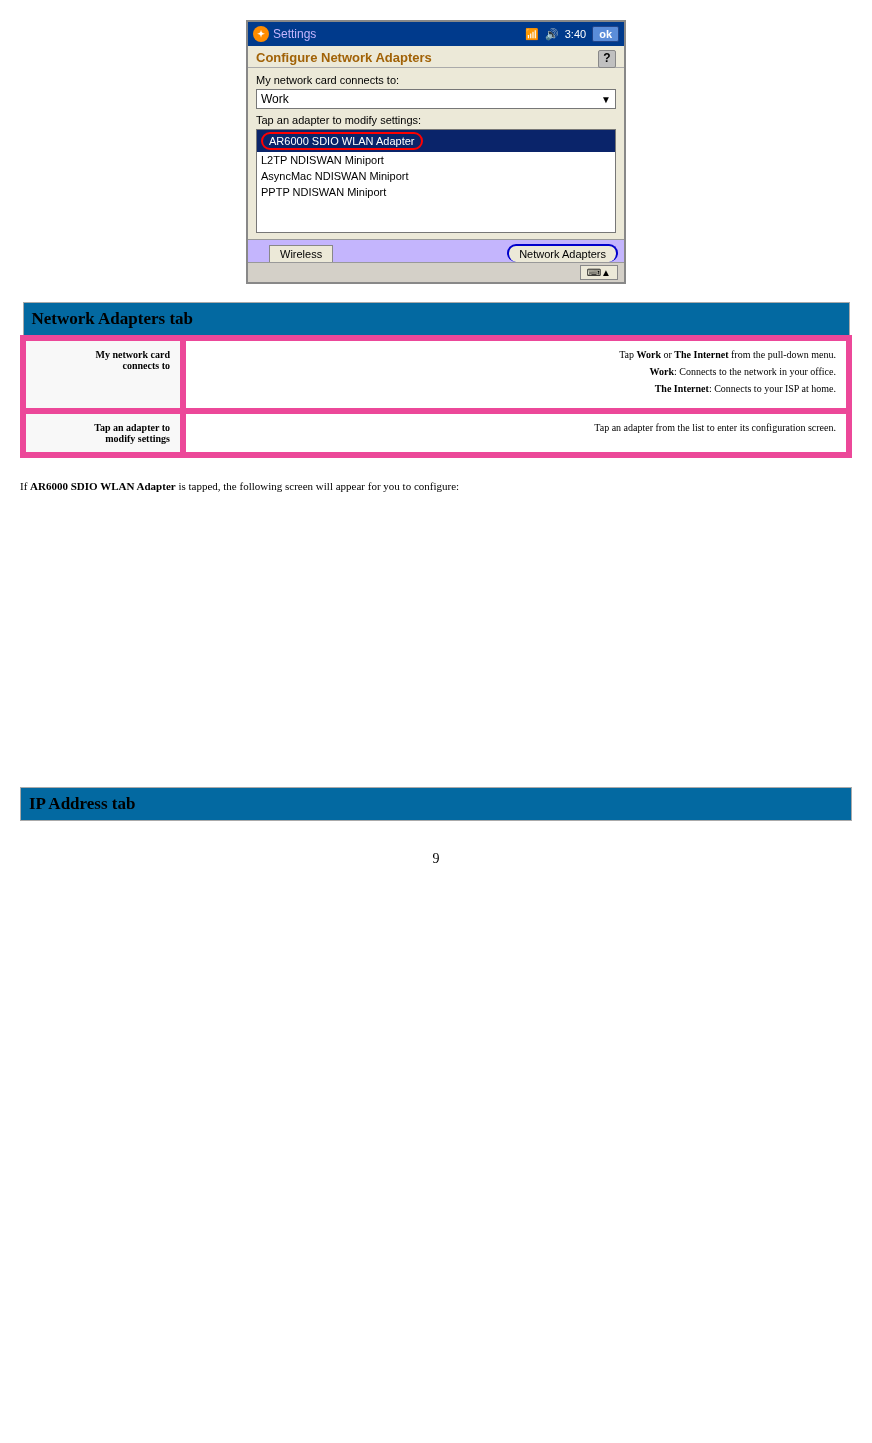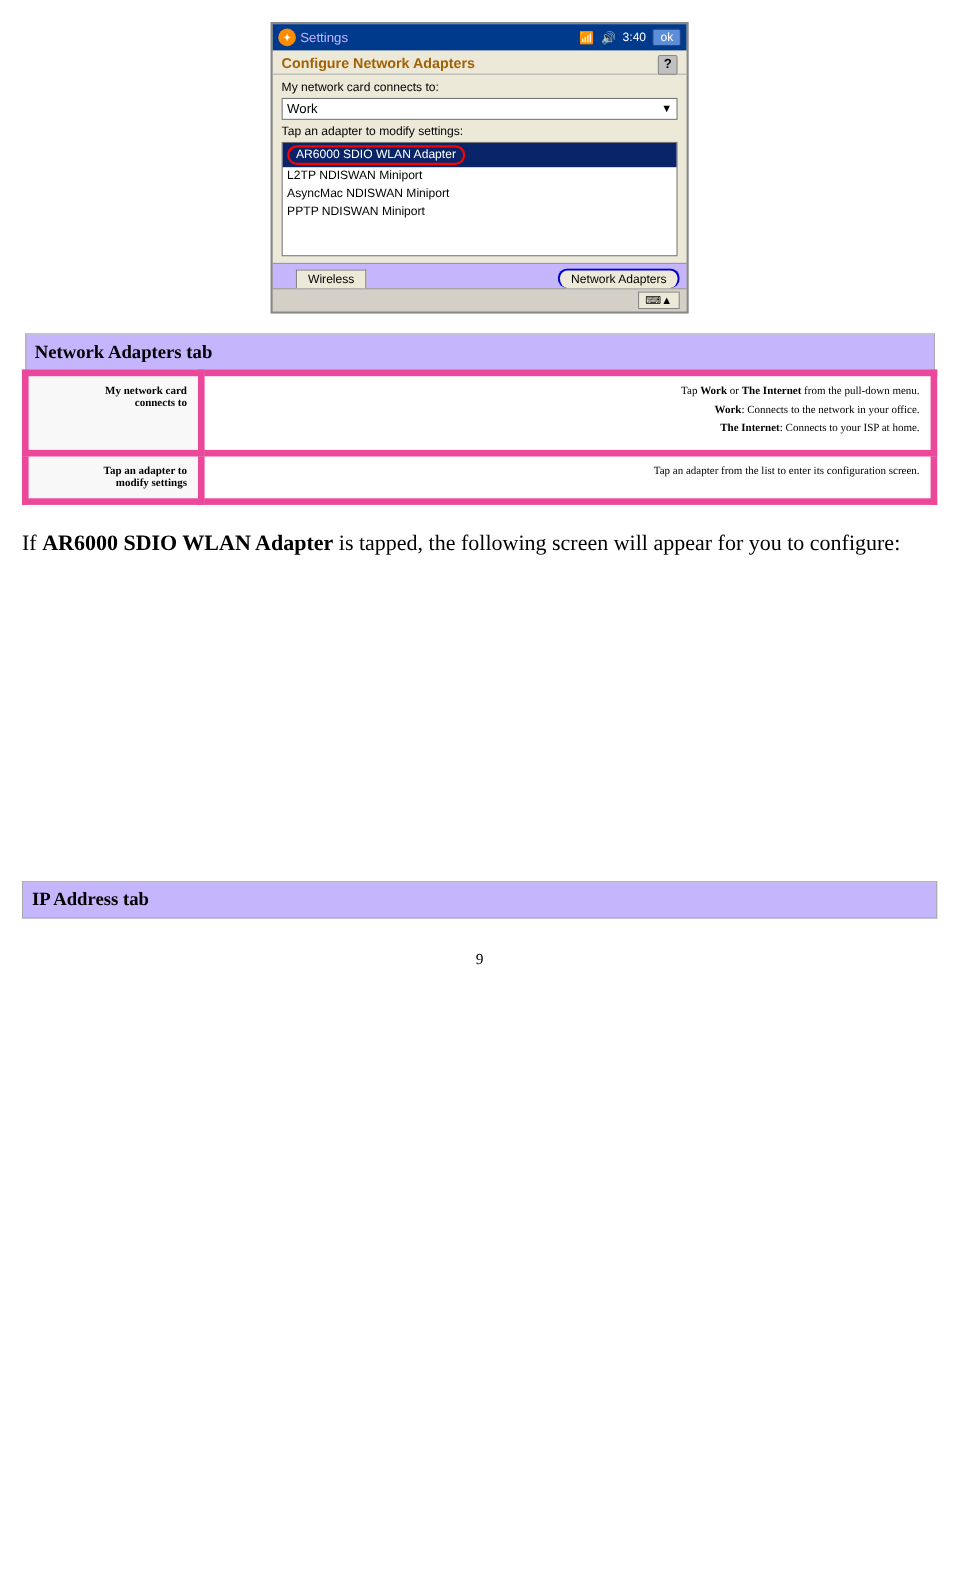--- a/index.html
+++ b/index.html
@@ -61,20 +61,21 @@
       gap: 6px;
       font-size: 11px;
     }
     .ok-btn {
       background: #5b8dd9;
       color: white;
       border: 1px solid #224488;
       padding: 1px 6px;
       font-size: 11px;
       border-radius: 2px;
+      font-weight: bold;
     }
 
     .device-header {
       background: #ece9d8;
       padding: 4px 8px 2px 8px;
       border-bottom: 1px solid #aaa;
     }
     .device-header-title {
       color: #a16207;
       font-weight: bold;
@@ -171,21 +172,21 @@
       font-size: 10px;
     }
 
     
     .section-table {
       width: 100%;
       border-collapse: collapse;
       margin-bottom: 20px;
     }
     .section-table th {
-      background: #c4b5fd;
+      background: #0369a1;
       text-align: left;
       font-size: 17px;
       font-weight: bold;
       padding: 6px 8px;
       border: 1px solid #aaa;
     }
     .section-table td {
       border: 6px solid #ec4899;
       padding: 8px 10px;
       vertical-align: top;
@@ -200,21 +201,21 @@
     .cell-content {
       background: white;
     }
     .cell-content p {
       margin-bottom: 6px;
     }
 
     
     .body-text {
       font-family: Times New Roman, serif;
-      font-size: 20px;
+      font-size: 11px;
       margin: 16px 0 12px 0;
       line-height: 1.5;
     }
 
     
     .page-number {
       text-align: center;
       font-size: 14px;
       margin-top: 30px;
     }

